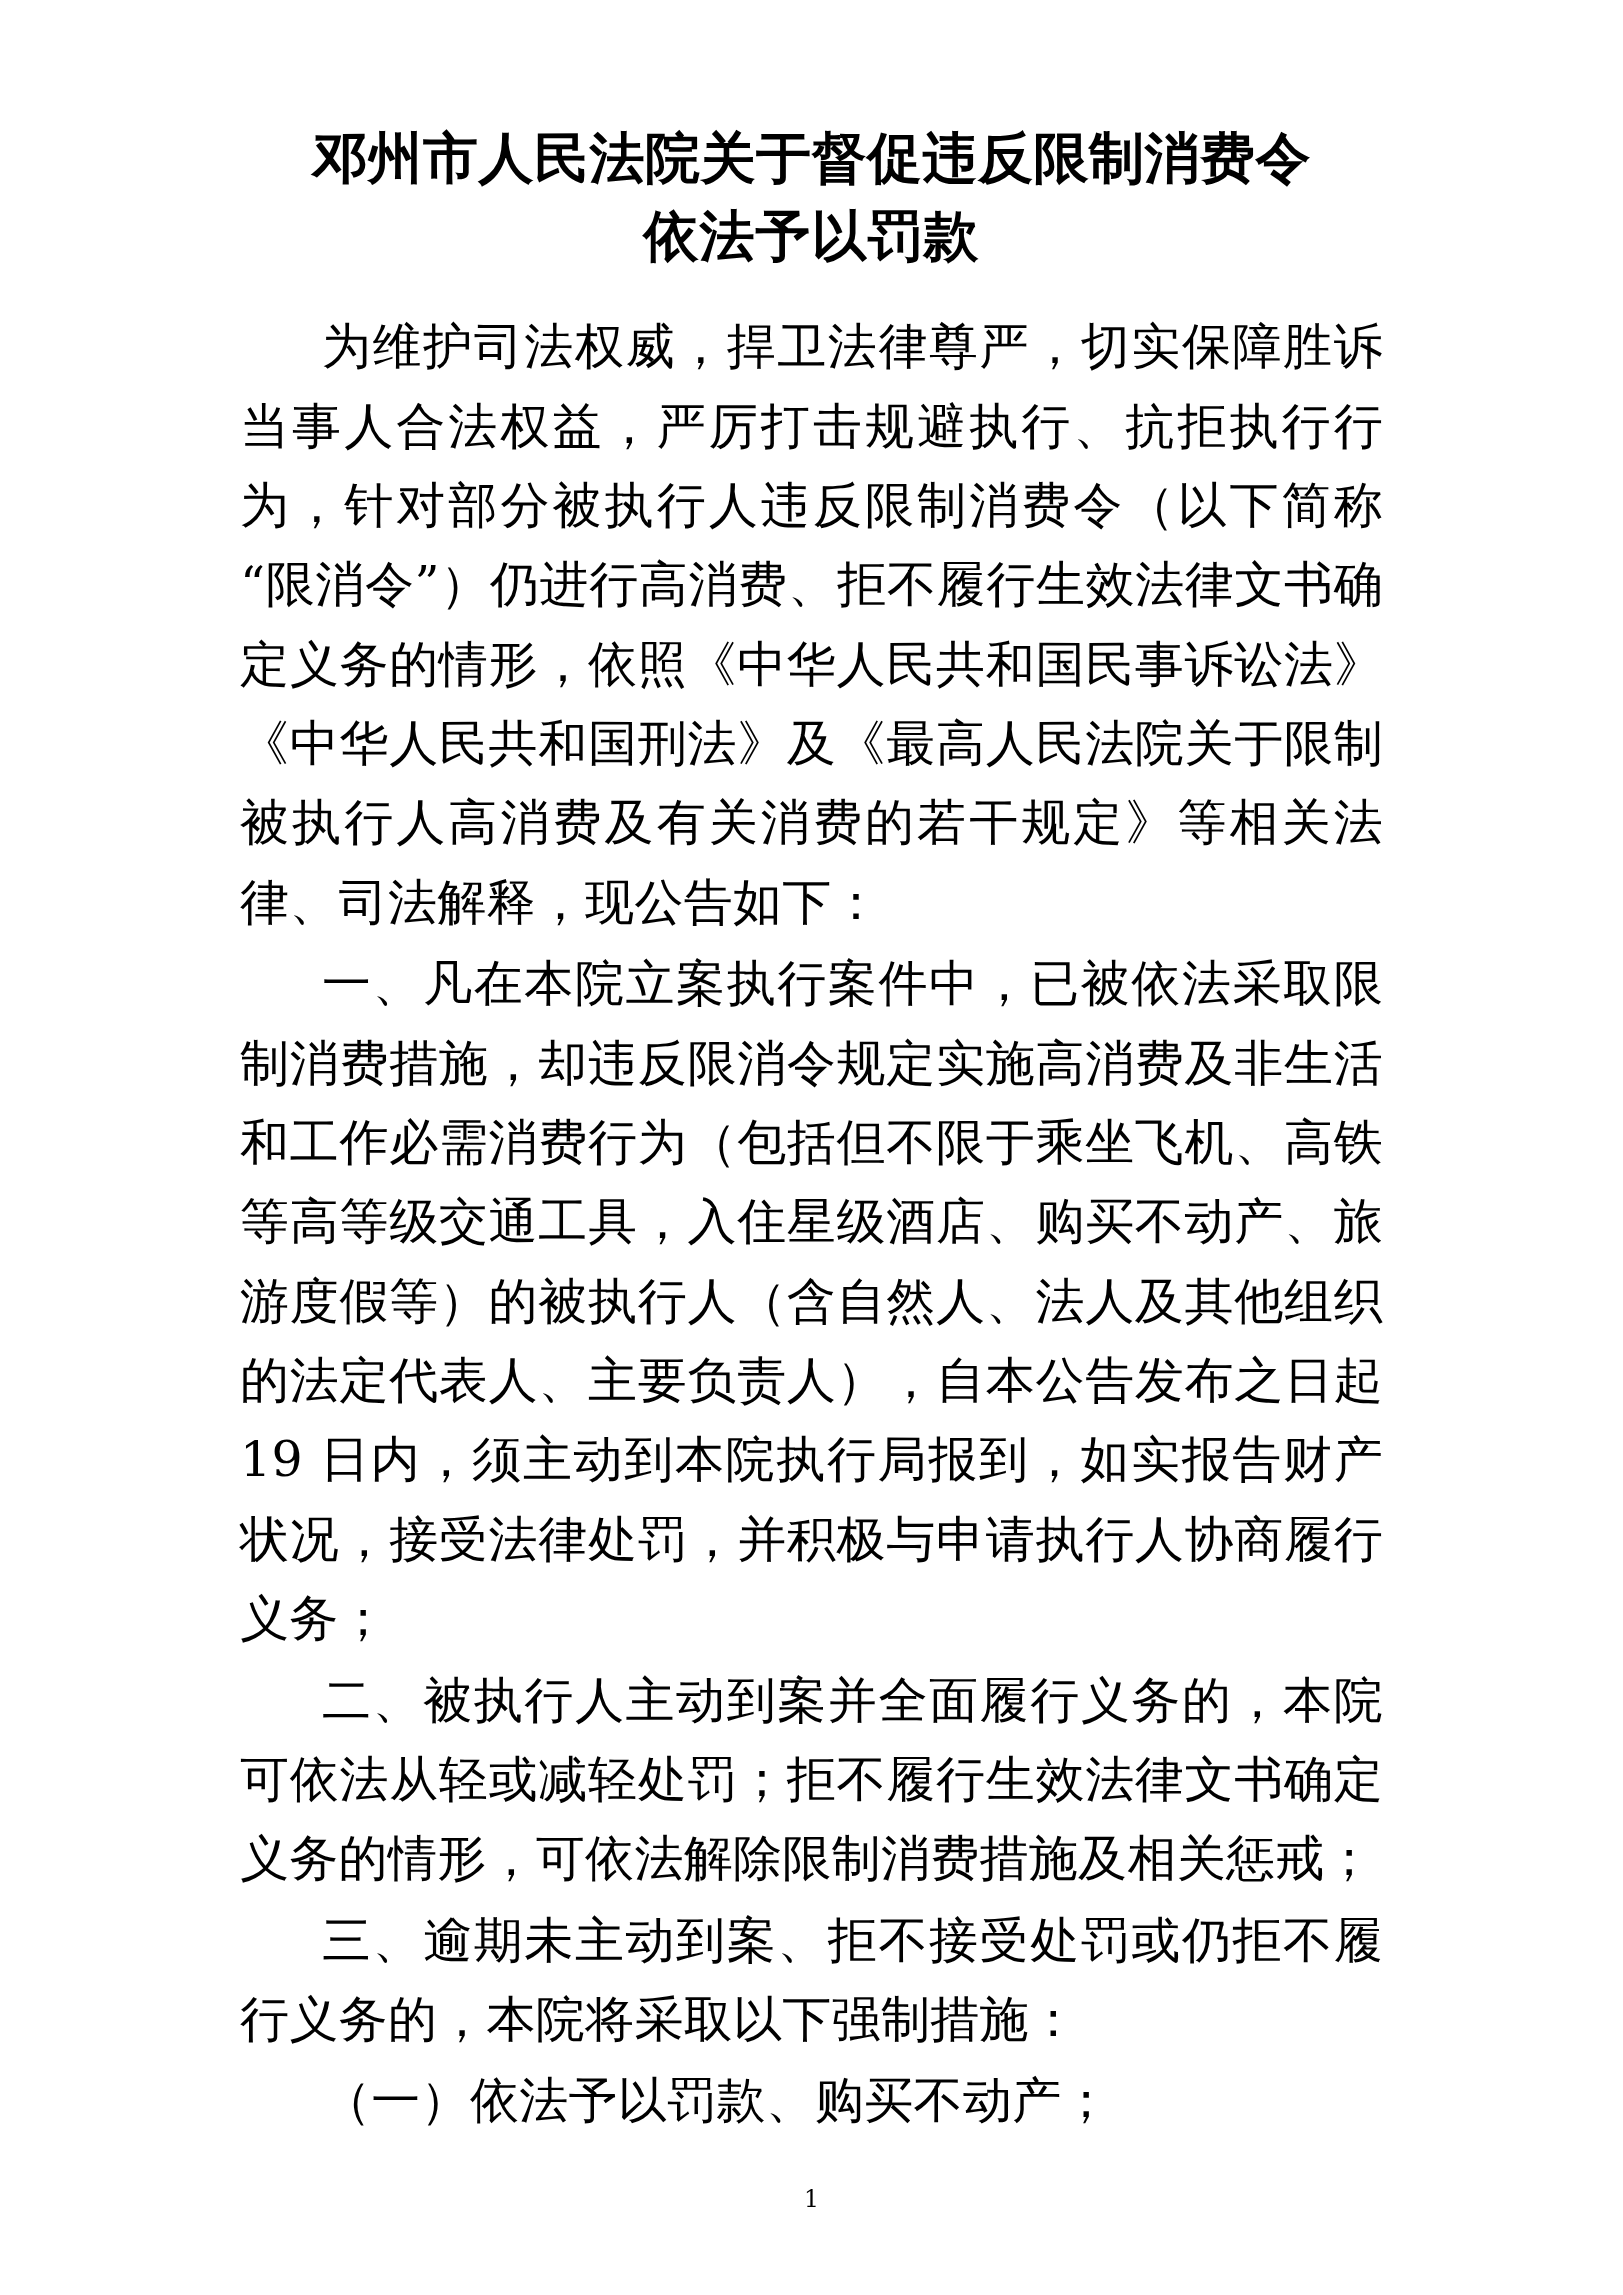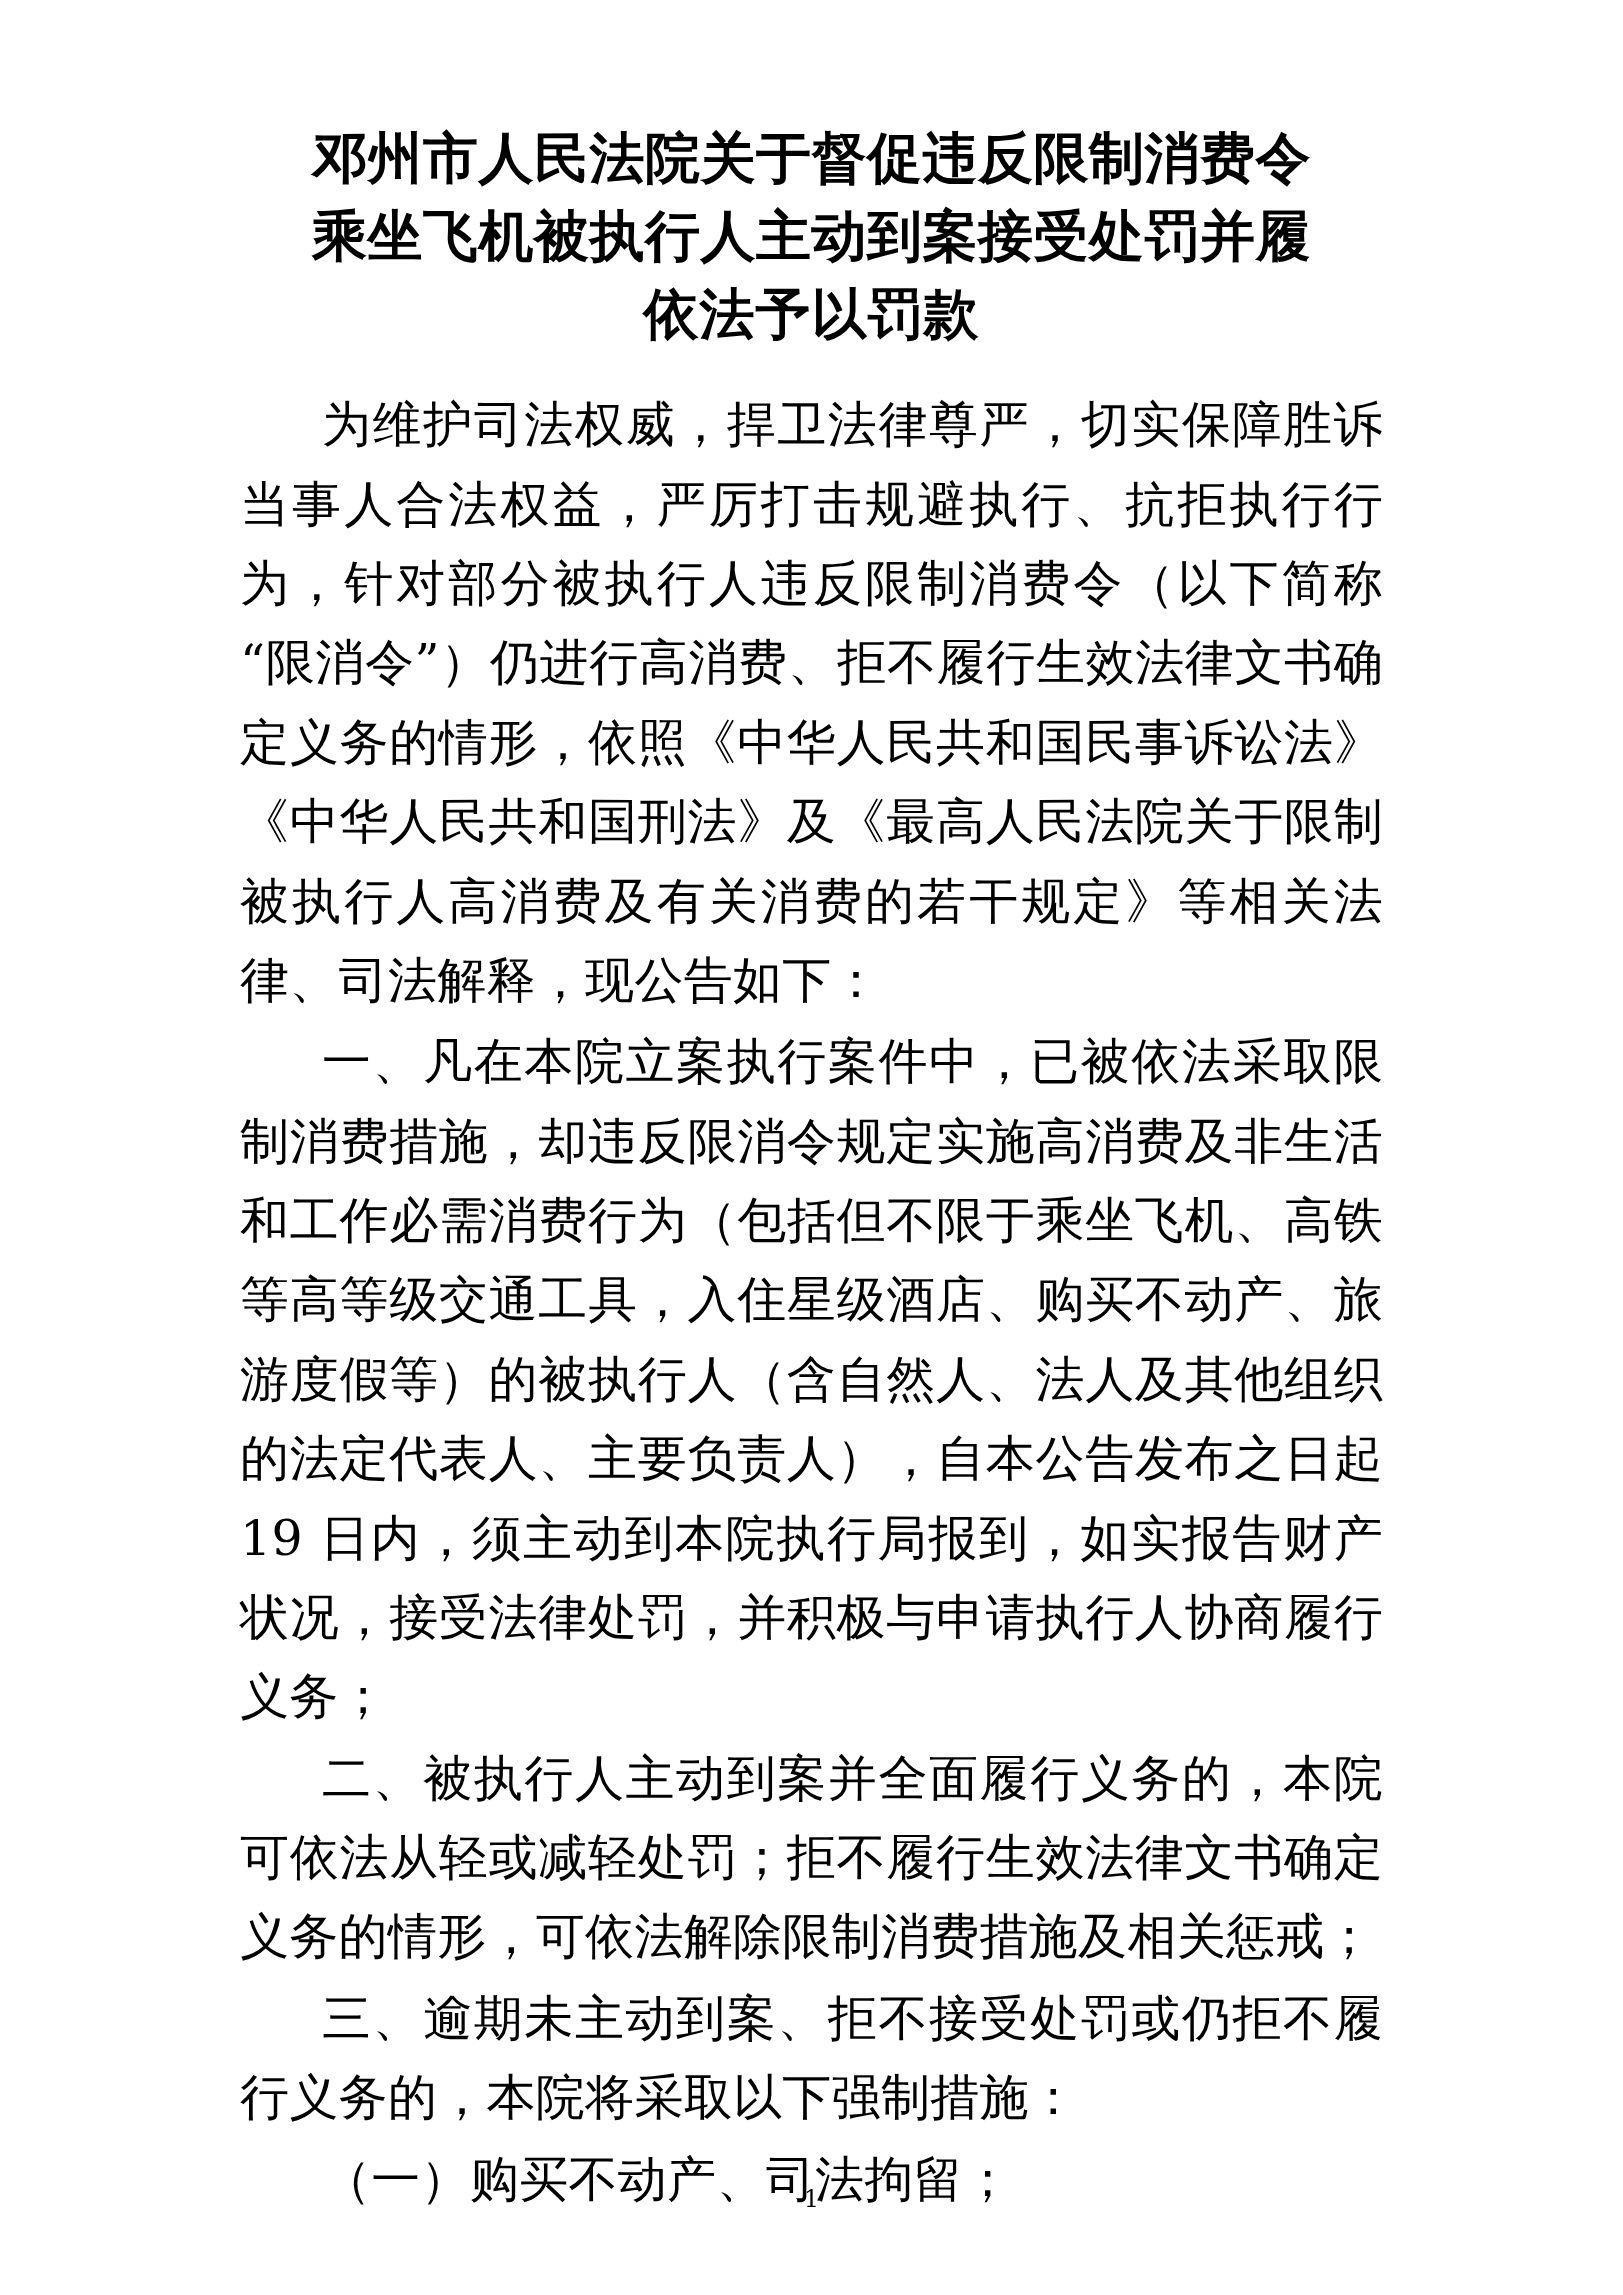--- a/index.html
+++ b/index.html
@@ -60,25 +60,24 @@
     font-family: "DejaVu Serif", "Liberation Serif", serif;
   }
 </style>
 </head>
 <body>
 
 <div class="page">
 
   <h1 class="doc-title">
     <span class="tline">邓州市人民法院关于督促违反限制消费令</span>
-    <span class="tline">乘坐飞机被执行人主动到案接受处罚并履</span>
     <span class="tline last">依法予以罚款</span>
   </h1>
 
   <p class="body-p">为维护司法权威，捍卫法律尊严，切实保障胜诉当事人合法权益，严厉打击规避执行、抗拒执行行为，针对部分被执行人违反限制消费令（以下简称“限消令”）仍进行高消费、拒不履行生效法律文书确定义务的情形，依照《中华人民共和国民事诉讼法》《中华人民共和国刑法》及《最高人民法院关于限制被执行人高消费及有关消费的若干规定》等相关法律、司法解释，现公告如下：</p>
   <p class="body-p">一、凡在本院立案执行案件中，已被依法采取限制消费措施，却违反限消令规定实施高消费及非生活和工作必需消费行为（包括但不限于乘坐飞机、高铁等高等级交通工具，入住星级酒店、购买不动产、旅游度假等）的被执行人（含自然人、法人及其他组织的法定代表人、主要负责人），自本公告发布之日起 19 日内，须主动到本院执行局报到，如实报告财产状况，接受法律处罚，并积极与申请执行人协商履行义务；</p>
   <p class="body-p">二、被执行人主动到案并全面履行义务的，本院可依法从轻或减轻处罚；拒不履行生效法律文书确定义务的情形，可依法解除限制消费措施及相关惩戒；</p>
   <p class="body-p">三、逾期未主动到案、拒不接受处罚或仍拒不履行义务的，本院将采取以下强制措施：</p>
-  <p class="body-p">（一）购买不动产、司法拘留；</p>
+  <p class="body-p">（一）依法予以罚款、购买不动产；</p>
 
   <div class="page-number">1</div>
 </div>
 
 
 </body></html>

